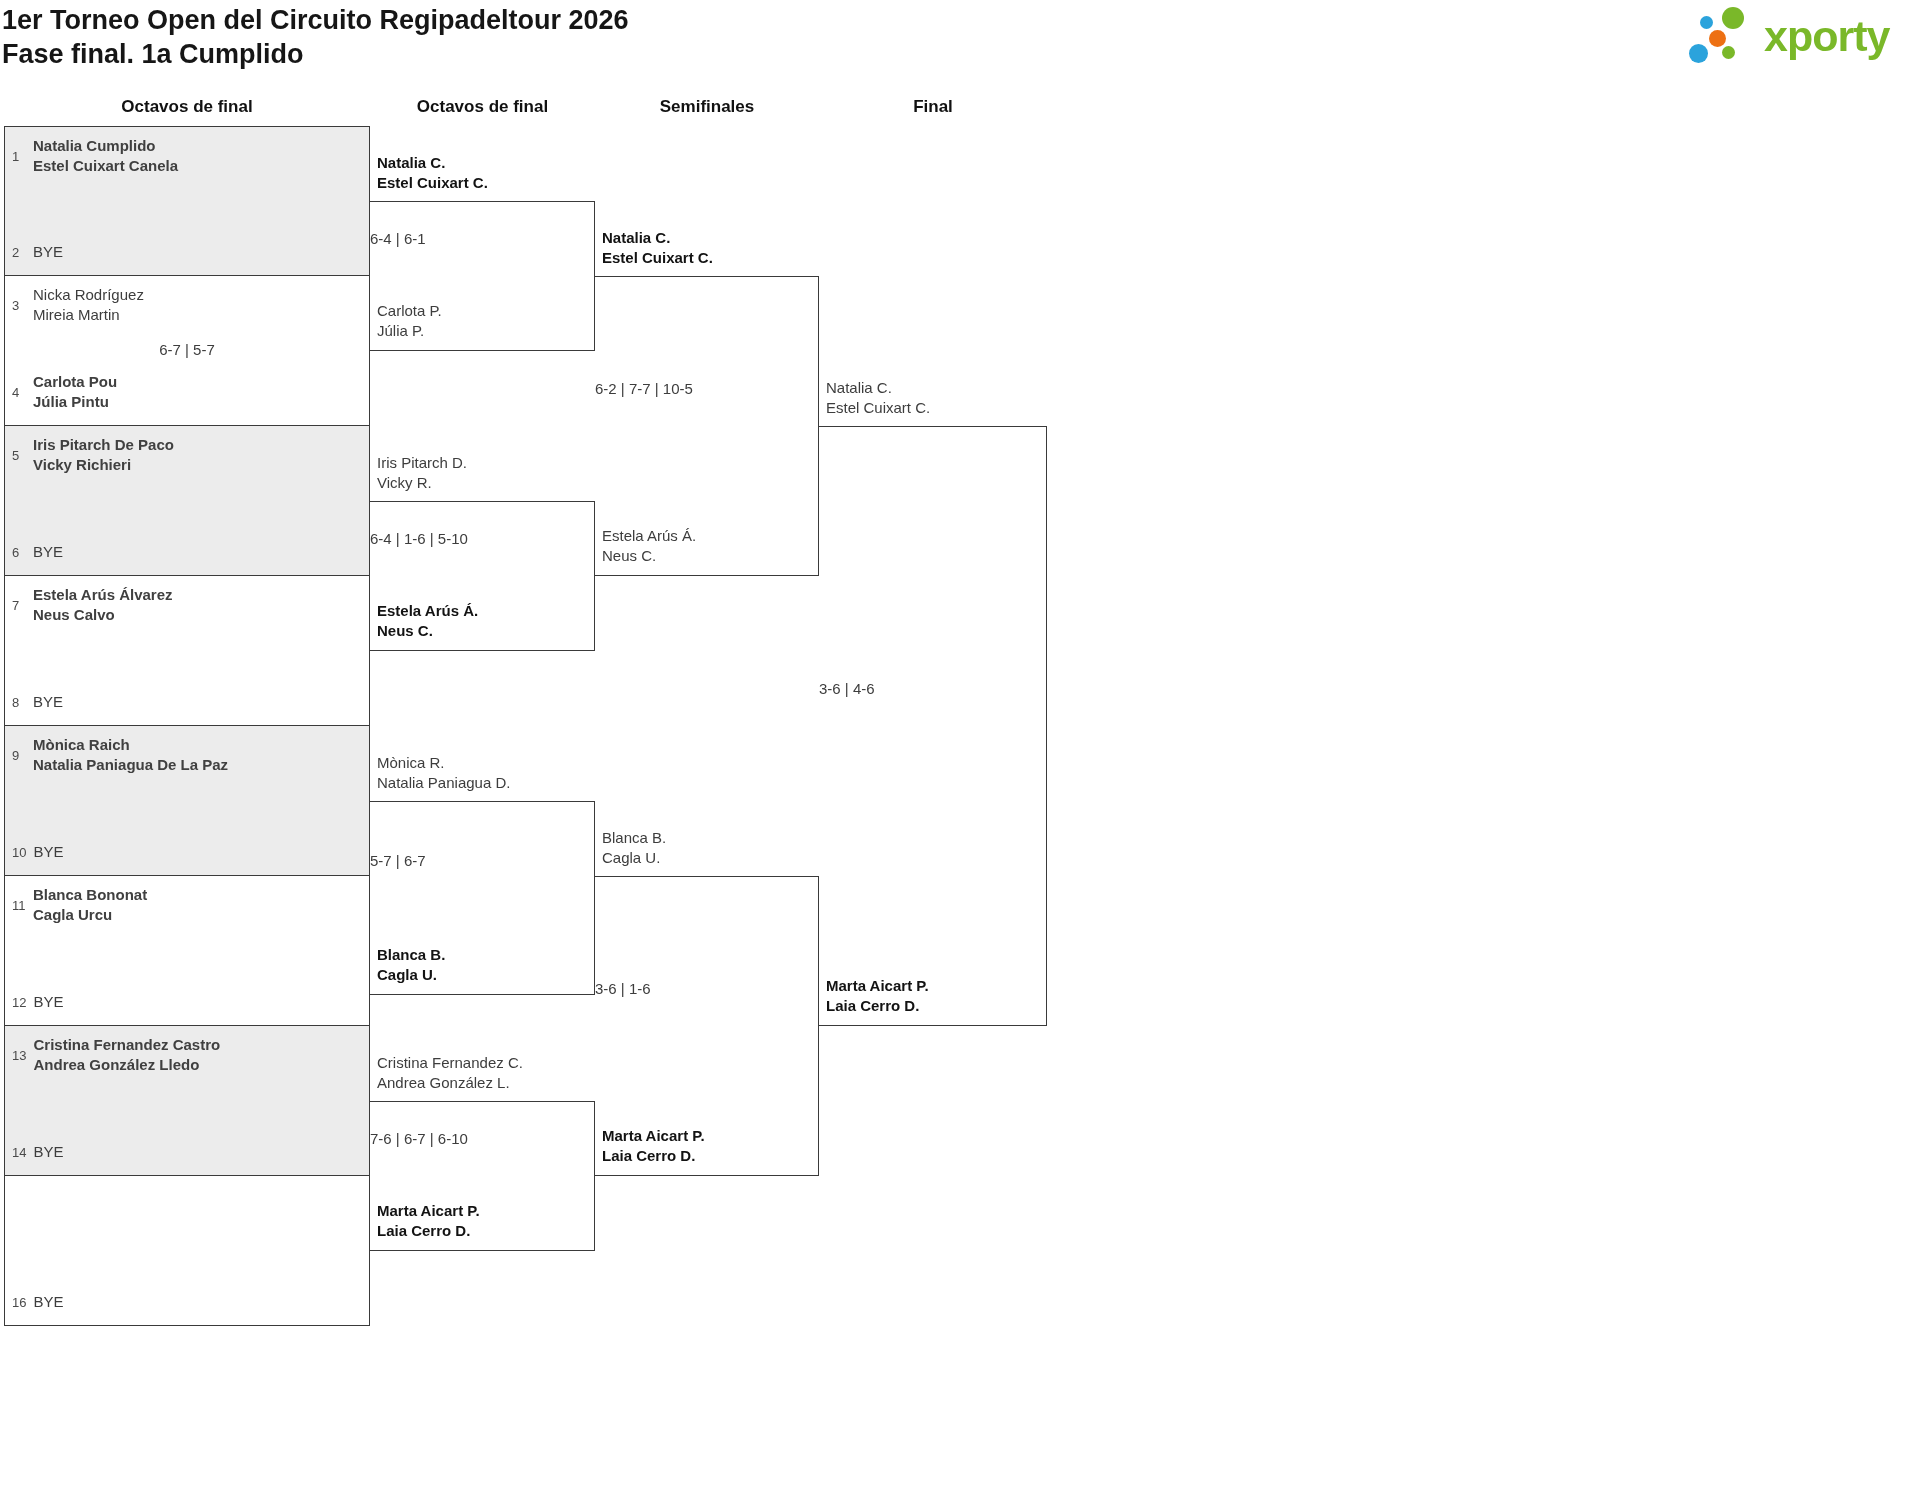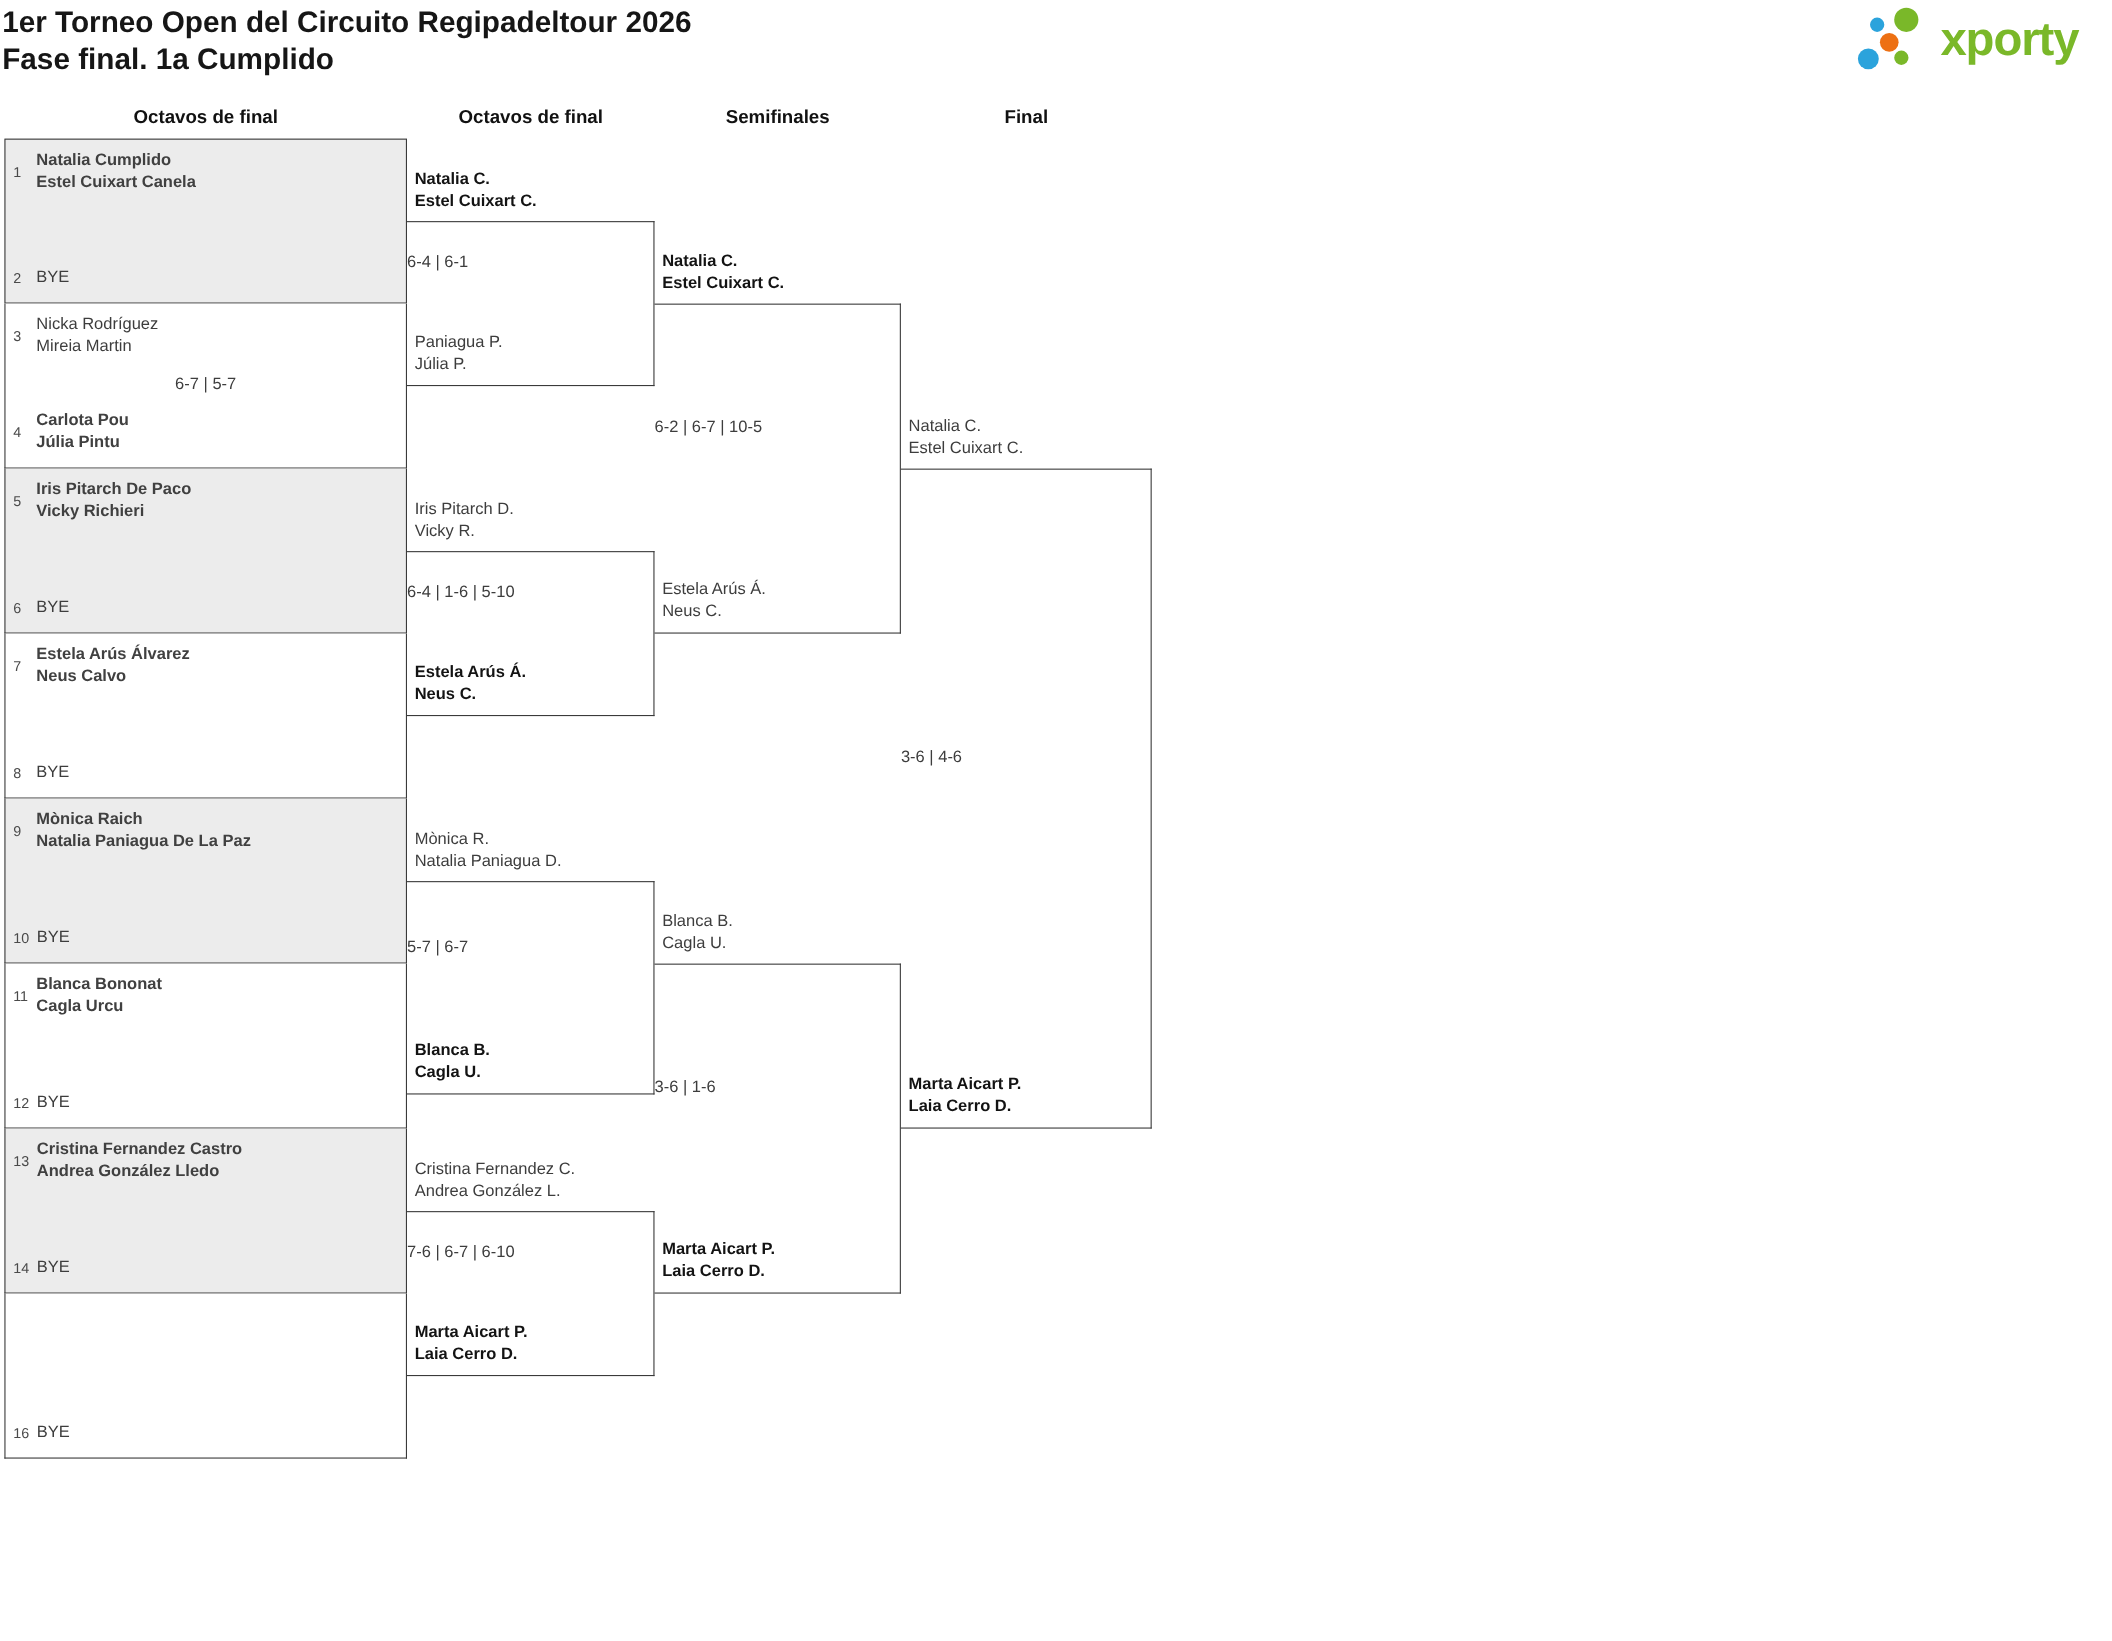--- a/index.html
+++ b/index.html
@@ -208,21 +208,21 @@
     </div>
   </div>
 
   <div class="m2" style="left:370px;top:201px;width:225px;height:150px">
     <div class="tlabel above bold">
       <span class="pline">Natalia C.</span>
       <span class="pline">Estel Cuixart C.</span>
     </div>
     <div class="score2">6-4 | 6-1</div>
     <div class="tlabel inside">
-      <span class="pline">Paniagua P.</span>
+      <span class="pline">Carlota P.</span>
       <span class="pline">Júlia P.</span>
     </div>
   </div>
 
   <div class="m2" style="left:370px;top:501px;width:225px;height:150px">
     <div class="tlabel above">
       <span class="pline">Iris Pitarch D.</span>
       <span class="pline">Vicky R.</span>
     </div>
     <div class="score2">6-4 | 1-6 | 5-10</div>
@@ -254,21 +254,21 @@
       <span class="pline">Marta Aicart P.</span>
       <span class="pline">Laia Cerro D.</span>
     </div>
   </div>
 
   <div class="m2" style="left:595px;top:276px;width:224px;height:300px">
     <div class="tlabel above bold">
       <span class="pline">Natalia C.</span>
       <span class="pline">Estel Cuixart C.</span>
     </div>
-    <div class="score2">6-2 | 6-7 | 10-5</div>
+    <div class="score2">6-2 | 7-7 | 10-5</div>
     <div class="tlabel inside">
       <span class="pline">Estela Arús Á.</span>
       <span class="pline">Neus C.</span>
     </div>
   </div>
 
   <div class="m2" style="left:595px;top:876px;width:224px;height:300px">
     <div class="tlabel above">
       <span class="pline">Blanca B.</span>
       <span class="pline">Cagla U.</span>

